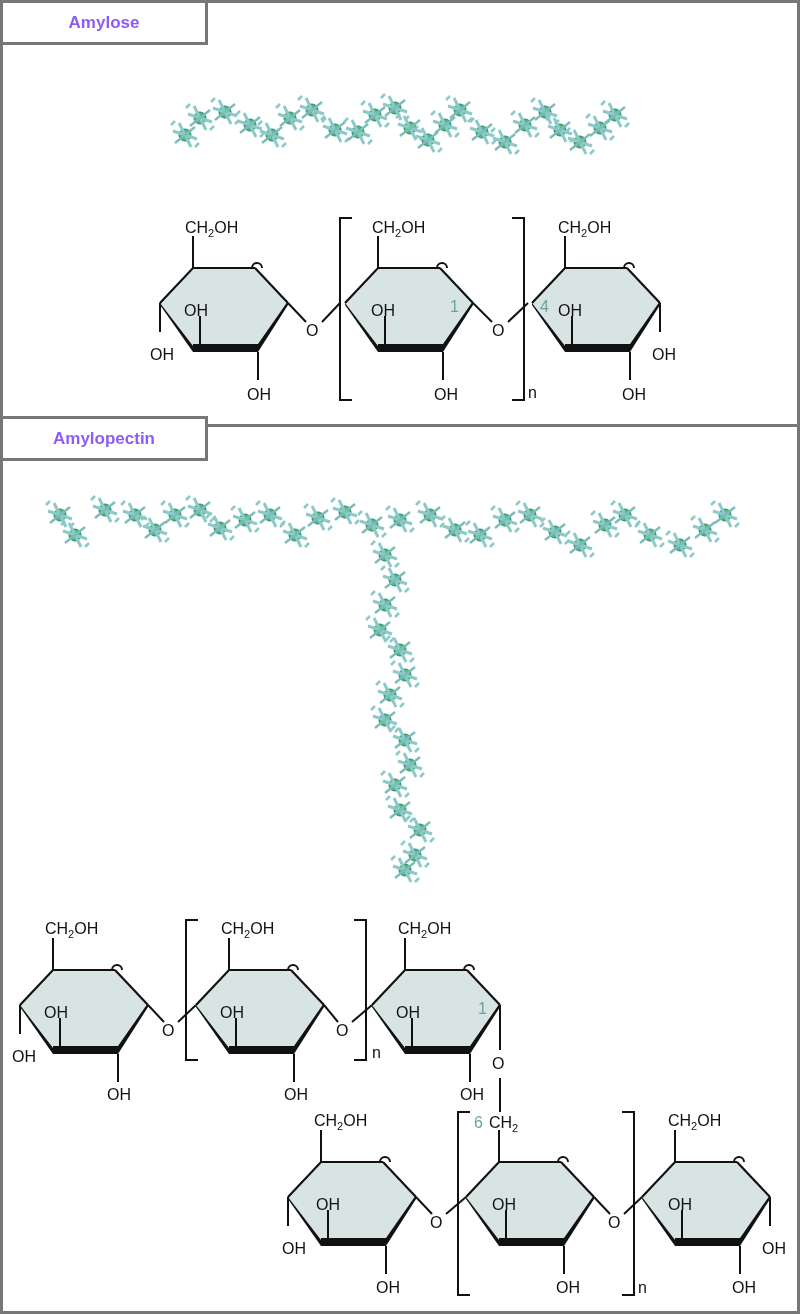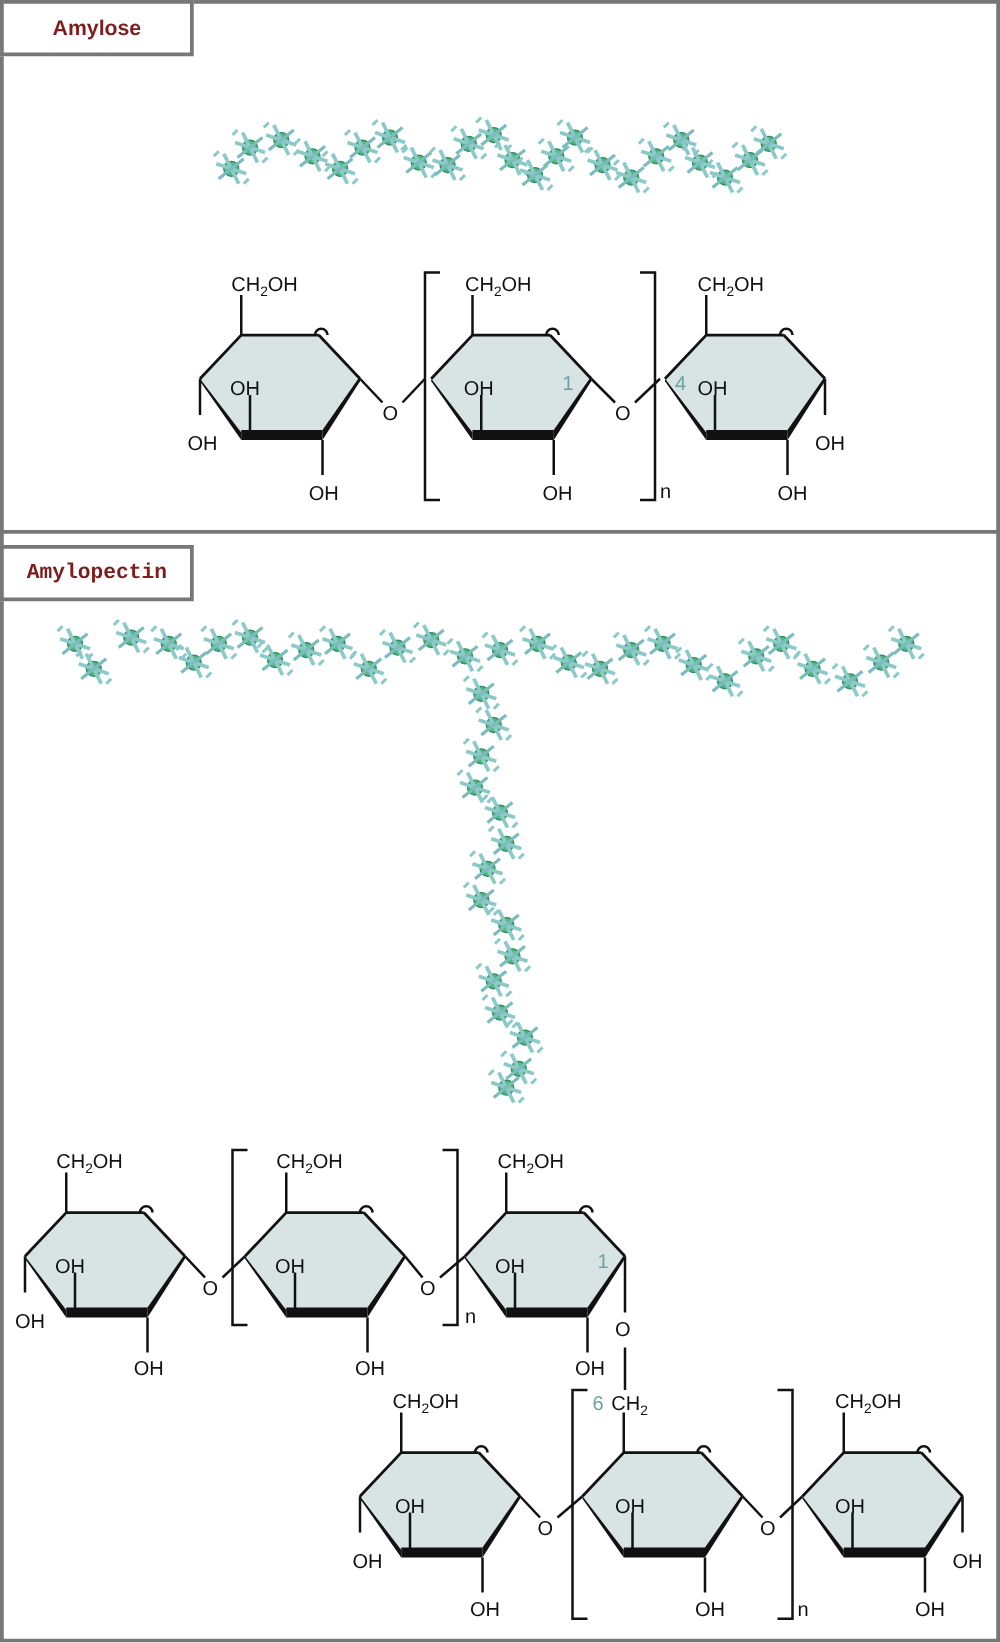--- a/index.html
+++ b/index.html
@@ -1,26 +1,26 @@
 <!DOCTYPE html>
 <html><head>
 <meta charset="utf-8">
 <style>
   html, body { margin: 0; padding: 0; background: #ffffff; }
   body { width: 800px; height: 1314px; position: relative; overflow: hidden;
          font-family: "Liberation Sans", sans-serif; }
   .frame { position: absolute; left: 0; top: 0; width: 800px; height: 1314px;
            box-sizing: border-box; border: 3px solid #777777; }
   .divider { position: absolute; left: 0; top: 424px; width: 800px; height: 3px; background: #777777; }
-  .label-box { position: absolute; left: 0; width: 155px; box-sizing: border-box;
+  .label-box { position: absolute; left: 0; width: 208px; box-sizing: border-box;
                border: 3px solid #777777; background: #fff; display: flex;
                align-items: center; justify-content: center; font-weight: bold;
-               font-size: 17px; color: #7f1d1d; }
+               font-size: 17px; color: #8b5cf6; }
   #amylose-label { top: 0; height: 45px; }
-  #amylopectin-label { top: 436px; height: 45px; font-family: Liberation Mono, monospace; }
+  #amylopectin-label { top: 416px; height: 45px; }
   svg { position: absolute; left: 0; top: 0; }
   .t { font-family: "Liberation Sans", sans-serif; font-size: 16px; fill: #111; }
   .sub { font-size: 11px; }
   .num { fill: #6ba3a3; font-size: 16px; }
 </style>
 </head>
 <body>
 
 <div class="frame"></div>
 <div class="divider"></div>

